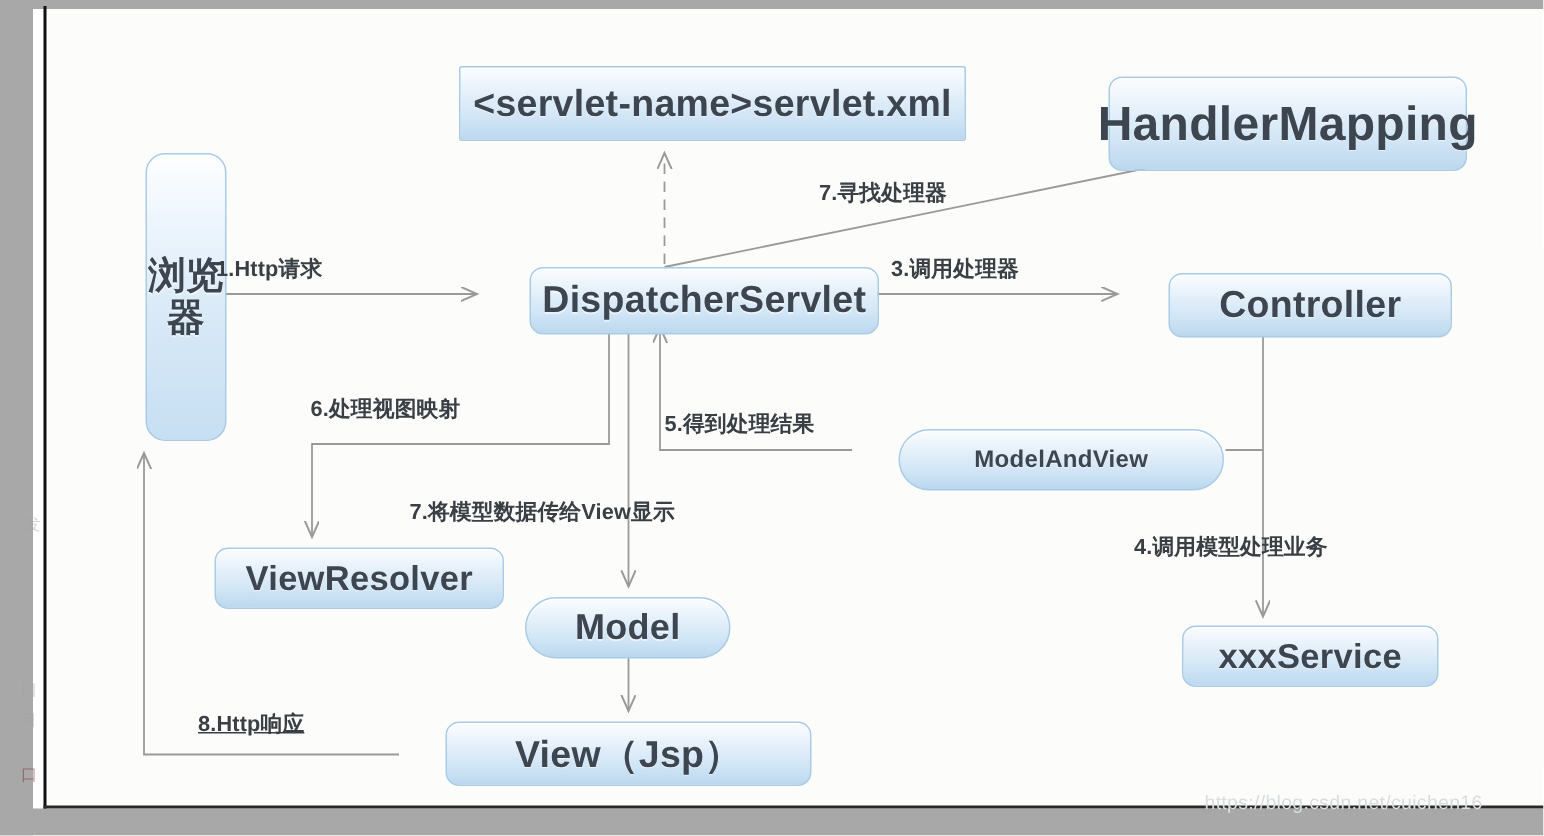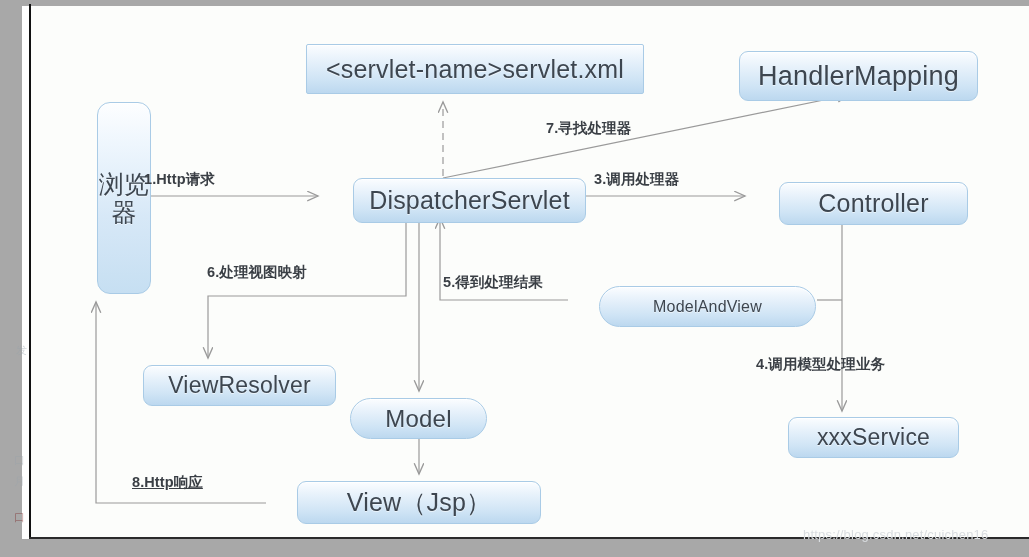--- a/index.html
+++ b/index.html
@@ -89,42 +89,42 @@
     box-sizing: border-box;
     display: flex;
     align-items: center;
     justify-content: center;
     text-align: center;
     color: #3d4650;
     border: 1px solid #a9cbe6;
     background: linear-gradient(to bottom, #fbfdff 0%, #e8f2fb 30%, #cfe4f5 72%, #bcd8ef 100%);
     box-shadow: inset 0 1px 0 rgba(255,255,255,.85);
     text-shadow: 0 1px 0 rgba(255,255,255,.55);
-    font-weight: 400;
+    font-weight: 700;
     letter-spacing: .2px;
   }
   .node.rounded { border-radius: 9px; }
   .node.pill    { border-radius: 999px; }
   .node.square  { border-radius: 2px; }
 
   #node-browser {
     left: 66px; top: 96px; width: 54px; height: 192px;
     border-radius: 13px;
     font-size: 25px;
     line-height: 1.12;
     flex-direction: column;
     background: linear-gradient(to bottom, #fdfeff 0%, #eef6fd 22%, #d7e8f7 60%, #c6dff2 100%);
   }
   #node-servlet-xml {
     left: 275px; top: 38px; width: 338px; height: 50px;
     font-size: 25px;
   }
   #node-handler-mapping {
-    left: 708px; top: 45px; width: 239px; height: 50px;
-    font-size: 27px;
+    left: 708px; top: 45px; width: 239px; height: 63px;
+    font-size: 32px;
   }
   #node-dispatcher {
     left: 322px; top: 172px; width: 233px; height: 45px;
     font-size: 25px;
   }
   #node-controller {
     left: 748px; top: 176px; width: 189px; height: 43px;
     font-size: 25px;
   }
   #node-model-and-view {
@@ -246,17 +246,18 @@
     <div class="node rounded" id="node-xxx-service">xxxService</div>
 
     <div class="node rounded" id="node-view-jsp">View（Jsp）</div>
 
     <div class="edge-label" id="label-1">1.Http请求</div>
     <div class="edge-label" id="label-2">7.寻找处理器</div>
     <div class="edge-label" id="label-3">3.调用处理器</div>
     <div class="edge-label" id="label-4">4.调用模型处理业务</div>
     <div class="edge-label" id="label-5">5.得到处理结果</div>
     <div class="edge-label" id="label-6">6.处理视图映射</div>
+    <div class="edge-label" id="label-7">7.将模型数据传给View显示</div>
     <div class="edge-label" id="label-8">8.Http响应</div>
 
     <div class="watermark">https://blog.csdn.net/cuichen16</div>
   </div>
 </div>
 
 </body></html>

